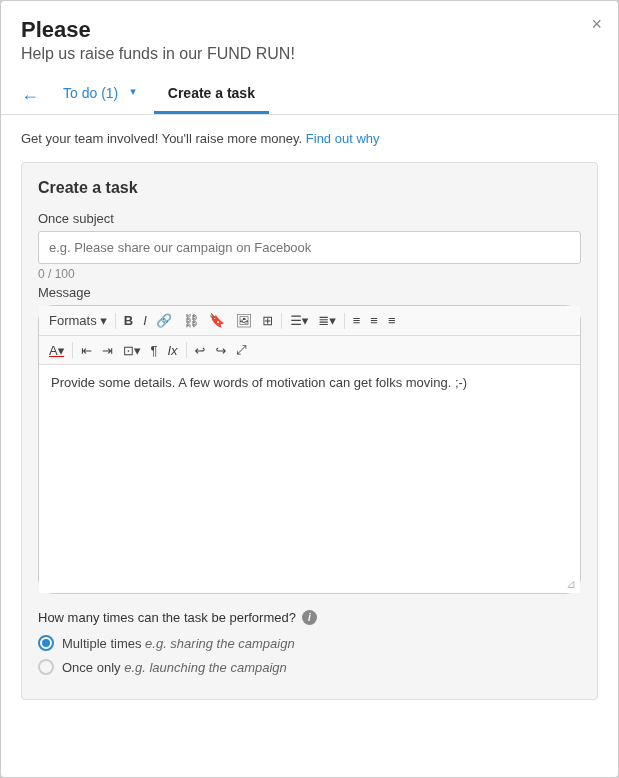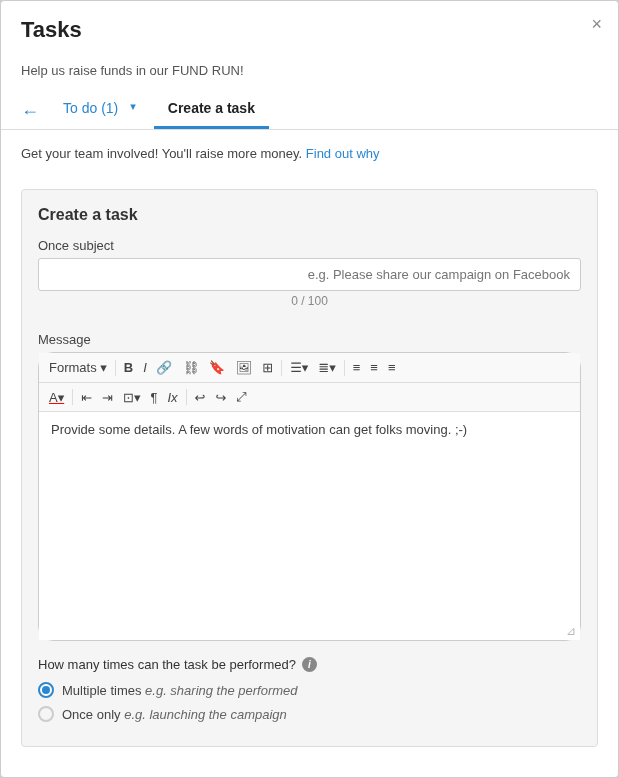--- a/index.html
+++ b/index.html
@@ -28,23 +28,23 @@
       border-bottom: none;
       position: relative;
     }
     .modal-title {
       font-size: 22px;
       font-weight: bold;
       color: #222;
       line-height: 1.2;
     }
     .modal-subtitle {
-      font-size: 13px;
+      font-size: 16px;
       color: #555;
-      margin-top: 20px;
+      margin-top: 2px;
     }
     .close-btn {
       position: absolute;
       top: 14px;
       right: 16px;
       background: none;
       border: none;
       font-size: 18px;
       color: #888;
       cursor: pointer;
@@ -98,21 +98,21 @@
     .modal-body::-webkit-scrollbar-track {
       background: #f0f0f0;
     }
     .modal-body::-webkit-scrollbar-thumb {
       background: #bbb;
       border-radius: 4px;
     }
     .promo-text {
       font-size: 13px;
       color: #444;
-      margin-bottom: 28px;
+      margin-bottom: 16px;
     }
     .promo-link {
       color: #2a87d0;
       text-decoration: none;
       cursor: pointer;
     }
     .create-task-section {
       background: #f5f5f5;
       border: 1px solid #ddd;
       border-radius: 4px;
@@ -131,28 +131,27 @@
     }
     .task-subject-input {
       width: 100%;
       border: 1px solid #ccc;
       border-radius: 3px;
       padding: 8px 10px;
       font-size: 13px;
       color: #8b5cf6;
       background: #fff;
       outline: none;
-      text-align: right;
     }
     .char-count {
-      text-align: center;
+      text-align: left;
       font-size: 12px;
       color: #888;
       margin-top: 3px;
-      margin-bottom: 24px;
+      margin-bottom: 4px;
     }
     .message-label {
       font-size: 13px;
       color: #444;
       margin-bottom: 5px;
     }
     .editor-container {
       border: 1px solid #ccc;
       border-radius: 15px;
       background: #fff;
@@ -272,21 +271,21 @@
       font-style: italic;
       color: #666;
     }
   </style>
 </head>
 <body>
 
 <div class="modal">
 
   <div class="modal-header">
-    <div class="modal-title">Tasks</div>
+    <div class="modal-title">Please</div>
     <div class="modal-subtitle">Help us raise funds in our FUND RUN!</div>
     <button class="close-btn">×</button>
   </div>
 
   <div class="tabs-bar">
     <button class="back-btn">
       <span>←</span>
     </button>
     <div class="tab">
       <span>To do (1)</span>
@@ -356,21 +355,21 @@
       </div>
 
       
       <div class="how-many-section">
         <div class="how-many-label">
           <span>How many times can the task be performed?</span>
           <span class="info-icon">i</span>
         </div>
         <div class="radio-option">
           <div class="radio-circle selected"></div>
-          <span>Multiple times <span class="radio-text-italic">e.g. sharing the performed</span></span>
+          <span>Multiple times <span class="radio-text-italic">e.g. sharing the campaign</span></span>
         </div>
         <div class="radio-option">
           <div class="radio-circle"></div>
           <span>Once only <span class="radio-text-italic">e.g. launching the campaign</span></span>
         </div>
       </div>
     </div>
   </div>
 </div>
 

